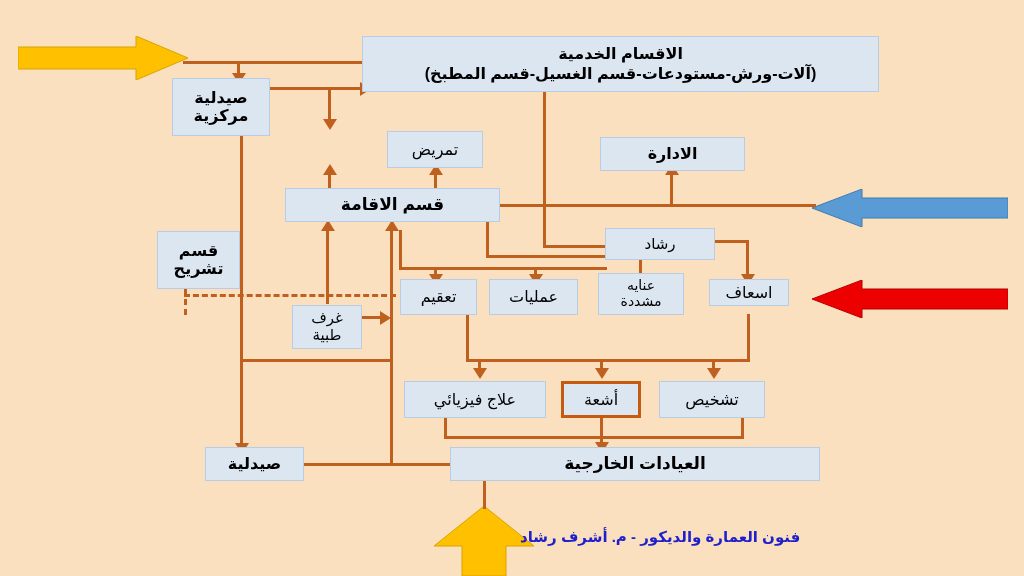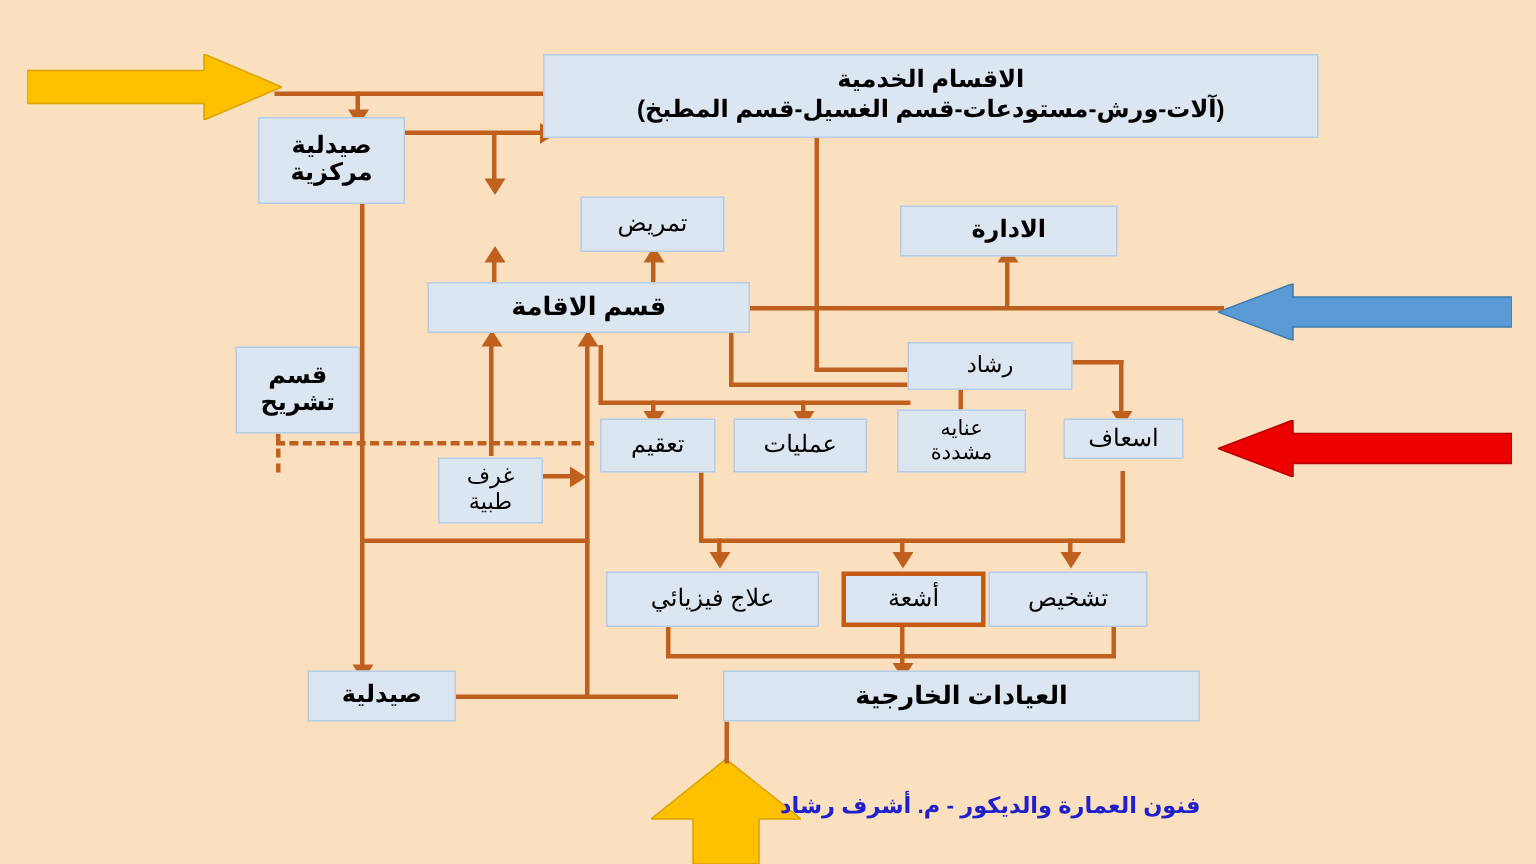--- a/index.html
+++ b/index.html
@@ -183,23 +183,23 @@
   <div class="box" style="left:598px;top:273px;width:86px;height:42px;font-size:14px;">عنايه
 مشددة</div>
 
   <div class="box" style="left:709px;top:279px;width:80px;height:27px;font-size:16px;">اسعاف</div>
 
   <div class="box" style="left:292px;top:305px;width:70px;height:44px;font-size:15px;">غرف
 طبية</div>
 
   <div class="box" style="left:404px;top:381px;width:142px;height:37px;font-size:16px;">علاج فيزيائي</div>
 
-  <div class="box hl" style="left:561px;top:381px;width:96px;height:37px;font-size:16px;">أشعة</div>
+  <div class="box hl" style="left:561px;top:381px;width:80px;height:37px;font-size:16px;">أشعة</div>
 
   <div class="box" style="left:659px;top:381px;width:106px;height:37px;font-size:16px;">تشخيص</div>
 
   <div class="box bold" style="left:205px;top:447px;width:99px;height:34px;font-size:16px;">صيدلية</div>
 
-  <div class="box bold" style="left:450px;top:447px;width:318px;height:34px;font-size:17px;margin-left:32px;">العيادات الخارجية</div>
+  <div class="box bold" style="left:450px;top:447px;width:370px;height:34px;font-size:17px;">العيادات الخارجية</div>
 
   <div class="credit" style="left:520px;top:528px;width:480px;text-align:left;font-size:15px;">فنون العمارة والديكور - م. أشرف رشاد</div>
 
 </div>
 
 </body></html>

